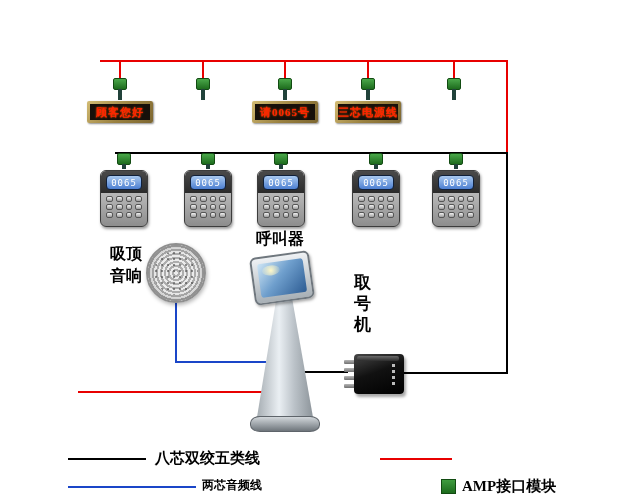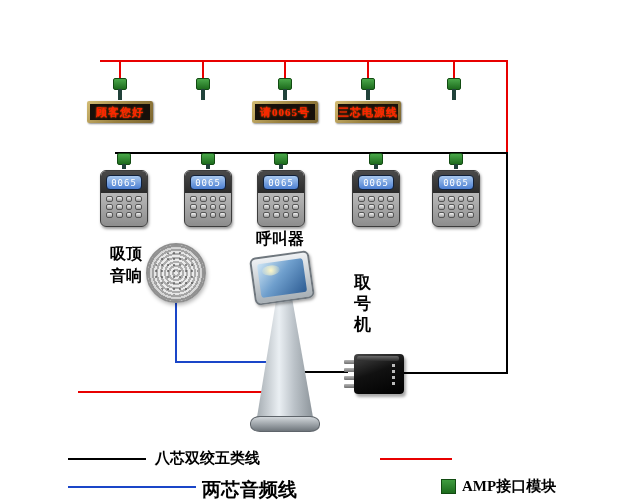--- a/index.html
+++ b/index.html
@@ -296,18 +296,18 @@
     <div class="amp-box"></div>
   </div>
 
 
   <div class="legend-swatch-line black" style="left:68px;top:458px;width:78px;"></div>
   <div class="lbl" style="left:155px;top:449px;font-size:15px;">八芯双绞五类线</div>
 
   <div class="legend-swatch-line red" style="left:380px;top:458px;width:72px;"></div>
 
   <div class="legend-swatch-line blue" style="left:68px;top:486px;width:128px;"></div>
-  <div class="lbl" style="left:202px;top:477px;font-size:19px;">两芯音频线</div>
+  <div class="lbl" style="left:202px;top:477px;font-size:12px;">两芯音频线</div>
 
   <div class="legend-square"></div>
   <div class="lbl" style="left:462px;top:477px;font-size:15px;">AMP接口模块</div>
 
 </div>
 
 </body></html>

